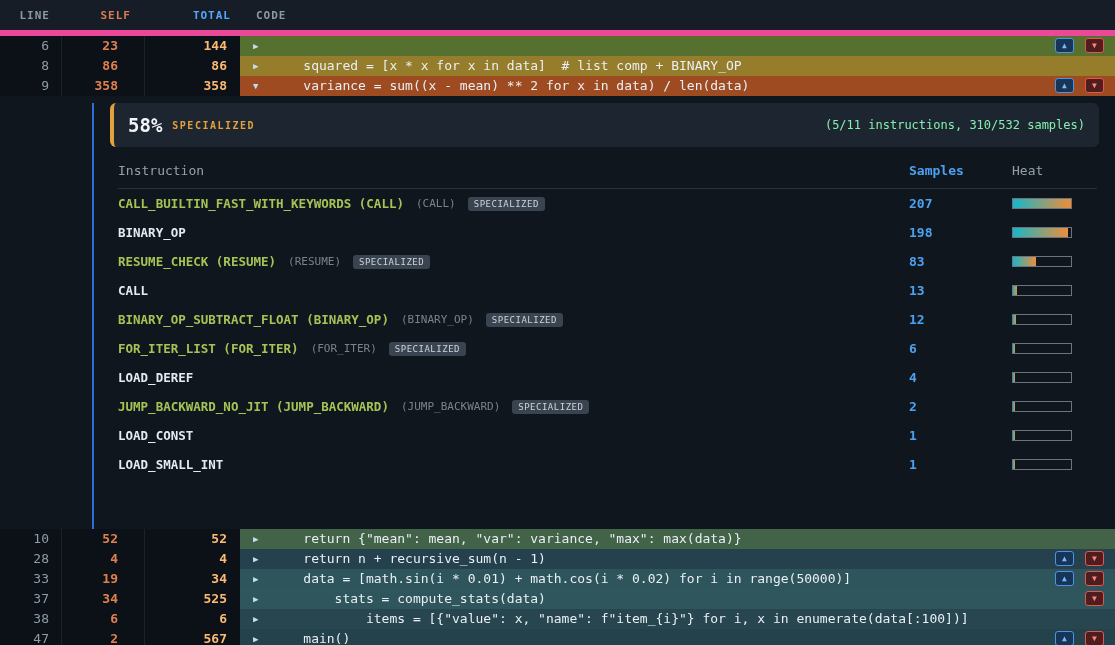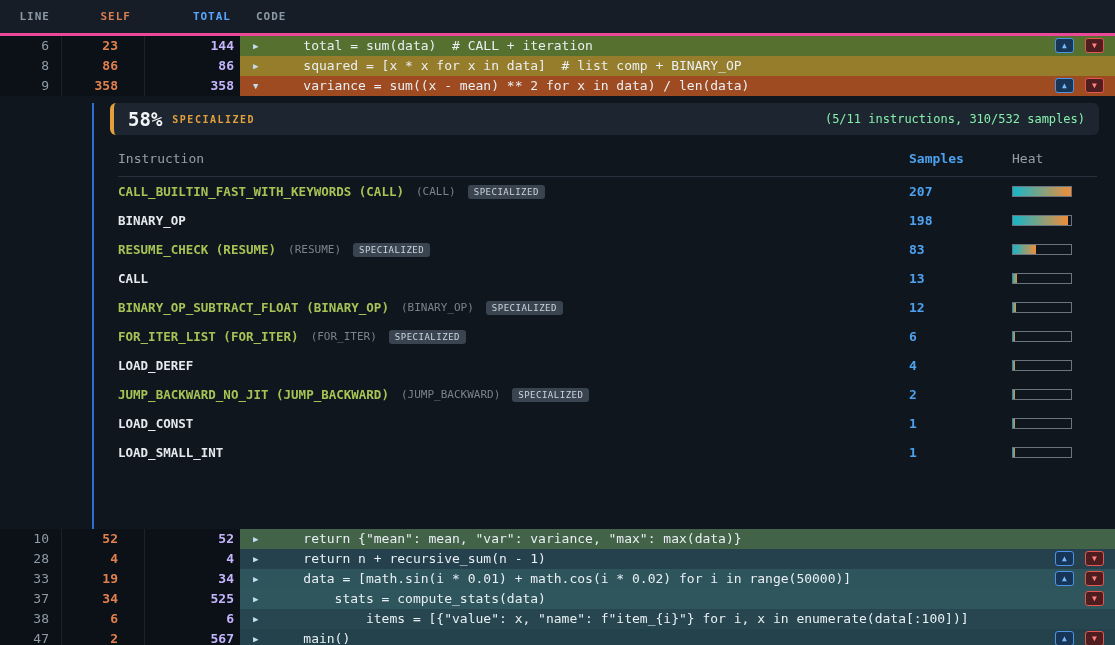--- a/index.html
+++ b/index.html
@@ -6,50 +6,50 @@
   html,body { width:1115px; height:645px; overflow:hidden; }
   body {
     background:#10161d;
     font-family:"DejaVu Sans Mono","Liberation Mono",monospace;
     color:#dce4ea;
   }
   
   .hdr {
     display:grid; grid-template-columns:62px 83px 95px 1fr;
     height:36px; align-items:center;
-    background:#161d26; border-bottom:3px solid #ec4899;
+    background:#161d26; border-bottom:6px solid #ec4899;
     font-size:11px; letter-spacing:1px; color:#8b98a5; font-weight:bold;
   }
   .hdr .h-line  { text-align:right; padding-right:12px; }
   .hdr .h-self  { text-align:right; padding-right:14px; color:#d97e52; }
   .hdr .h-total { text-align:right; padding-right:9px;  color:#58a6ff; }
   .hdr .h-code  { padding-left:16px; }
   
   .code-row {
     display:grid; grid-template-columns:62px 83px 95px 1fr;
     height:20px; font-size:13px; line-height:20px; background:#0c1117;
   }
   .code-row .c-line  { text-align:right; padding-right:12px; color:#8f9ca7; border-right:1px solid #1a222c; }
   .code-row .c-self  { text-align:right; padding-right:26px; color:#e0804e; font-weight:bold; border-right:1px solid #1a222c; }
-  .code-row .c-total { text-align:right; padding-right:6px;  color:#c4b5fd; font-weight:bold; }
+  .code-row .c-total { text-align:right; padding-right:13px;  color:#fdba74; font-weight:bold; }
   .code-row .c-code  { position:relative; display:flex; white-space:pre; overflow:hidden; }
   .arrow { flex:0 0 32px; padding-left:13px; font-size:9px; color:#c3dcef; cursor:pointer; }
   .codetext { color:#e9eff4; }
   .btns { position:absolute; right:11px; top:2px; display:flex; gap:11px; }
   .btn {
     width:19px; height:15px; border-radius:3px;
     font-size:8px; line-height:13px; text-align:center; cursor:pointer;
   }
   .btn.up   { background:#173557; border:1px solid #4d94e8; color:#79baff; }
   .btn.down { background:#4d1d1f; border:1px solid #e3574e; color:#ff8078; }
   
   .expanded { position:relative; height:426px; background:#10161d; }
   .vline { position:absolute; left:92px; top:0; bottom:0; width:2px; background:#2e6fd6; }
   .callout {
-    margin:7px 16px 0 110px; height:32px;
+    margin:7px 16px 0 110px; height:44px;
     background:#1d2530; border-left:4px solid #e2a13c; border-radius:6px;
     display:flex; align-items:center; justify-content:space-between; padding:0 14px;
   }
   .pct    { font-size:19px; font-weight:bold; color:#f2f5f8; margin-right:10px; }
   .plabel { font-size:10px; letter-spacing:1.5px; color:#e2a13c; font-weight:bold; }
   .psummary { font-size:12px; color:#86efac; }
   .instable { margin:16px 18px 0 118px; }
   .ins-hdr {
     display:grid; grid-template-columns:1fr 100px 88px;
     padding-bottom:10px; border-bottom:1px solid #28313d;
@@ -84,21 +84,21 @@
     <div class="h-self">SELF</div>
     <div class="h-total">TOTAL</div>
     <div class="h-code">CODE</div>
   </div>
 
   <div id="topRows">
       <div class="code-row">
         <div class="c-line">6</div>
         <div class="c-self">23</div>
         <div class="c-total">144</div>
-        <div class="c-code" style="background: rgb(85, 112, 47);"><span class="arrow">▶</span><span class="codetext">    total = sum(data)  # CALL + iteration</span><span class="btns"><span class="btn up">▲</span><span class="btn down">▼</span></span></div>
+        <div class="c-code" style="background: rgb(85, 112, 47);"><span class="arrow">▶</span><span class="btns"><span class="btn up">▲</span><span class="btn down">▼</span></span></div>
       </div>
       <div class="code-row">
         <div class="c-line">8</div>
         <div class="c-self">86</div>
         <div class="c-total">86</div>
         <div class="c-code" style="background: rgb(149, 125, 44);"><span class="arrow">▶</span><span class="codetext">    squared = [x * x for x in data]  # list comp + BINARY_OP</span><span class="btns"></span></div>
       </div>
       <div class="code-row">
         <div class="c-line">9</div>
         <div class="c-self">358</div>

